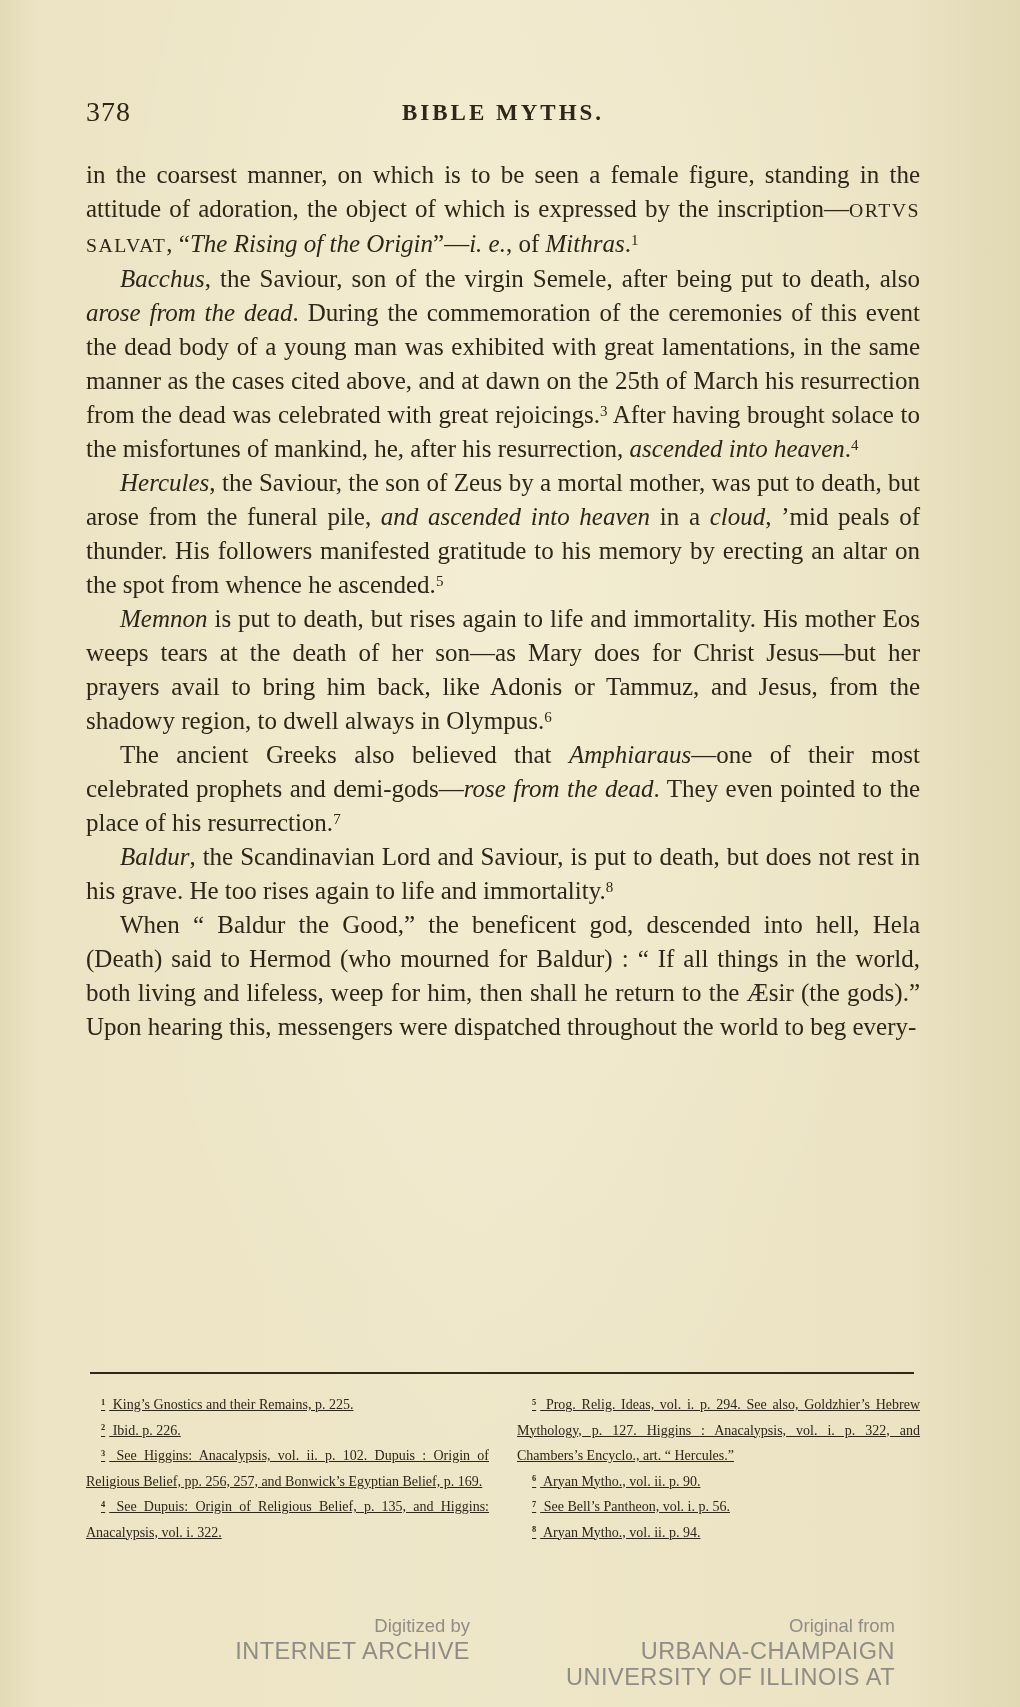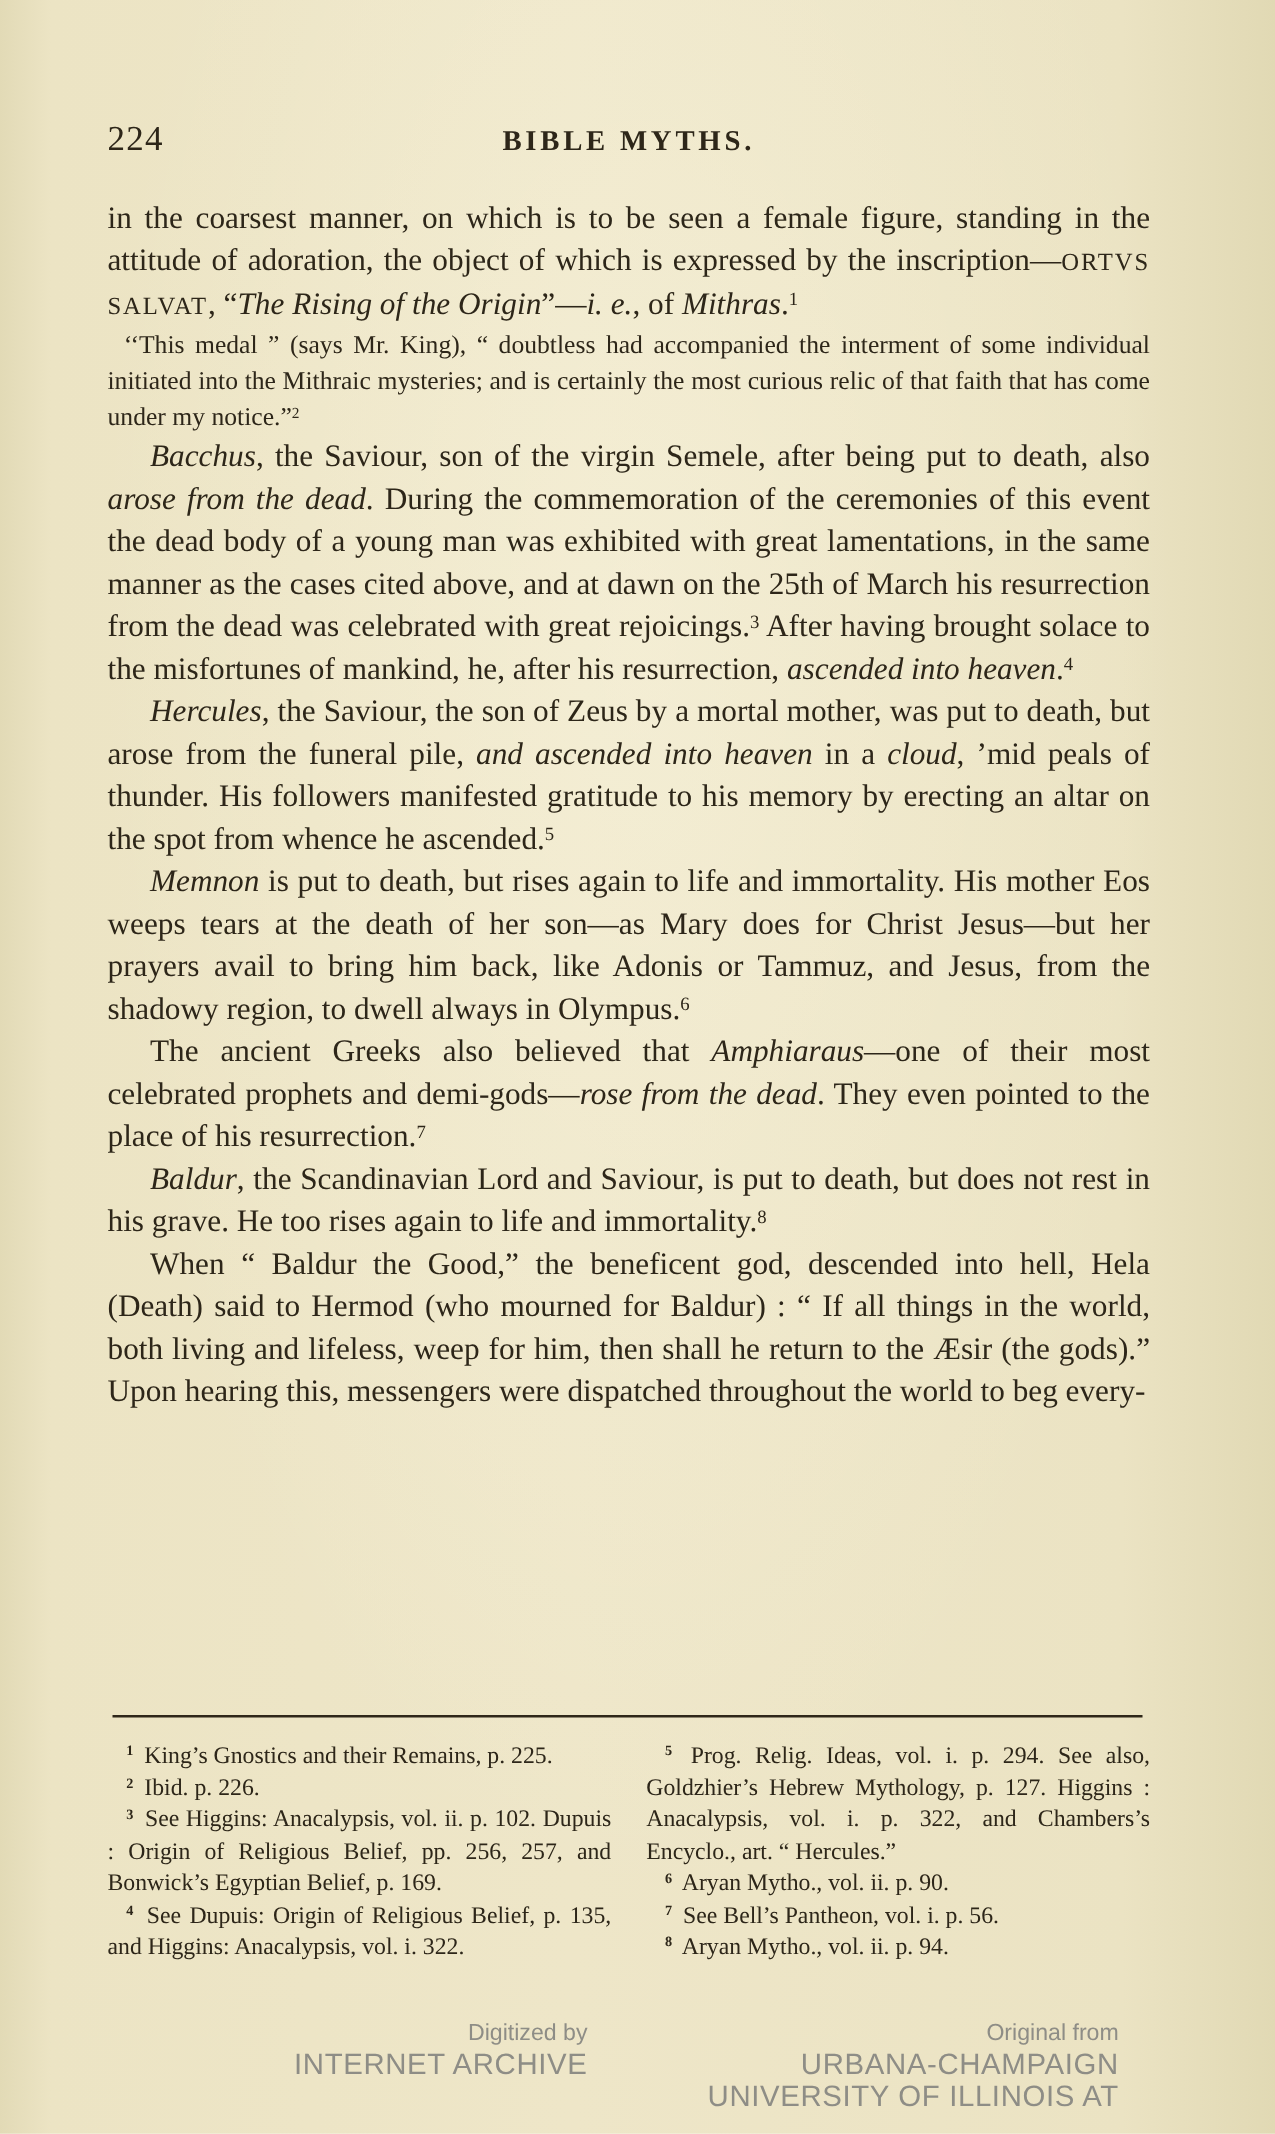--- a/index.html
+++ b/index.html
@@ -58,22 +58,23 @@
     position: absolute;
     top: 1372px; left: 90px; width: 824px;
     border: 0; margin: 0;
     border-top: 2.6px solid #2f2719;
   }
   
   .footnotes {
     position: absolute;
     top: 1392px; left: 86px; width: 834px;
     display: flex; gap: 28px;
-    font-size: 19px; line-height: 25.5px;
+    font-size: 14px; line-height: 25.5px;
     text-align: justify;
+    text-decoration: underline;
   }
   .fncol { flex: 1 1 0; }
   .fncol p { margin: 0; text-indent: 15px; }
   .fncol sup { margin-right: 4px; font-weight: bold; }
   
   .wm {
     position: absolute;
     text-align: right;
     font-family: "Liberation Sans", sans-serif;
     color: #8e8d86;
@@ -82,27 +83,26 @@
   .wm-right { top: 1613px; left: 545px; width: 350px; }
   .wm .small { font-size: 18.5px; line-height: 25px; }
   .wm .big   { font-size: 23.5px; line-height: 26px; letter-spacing: 0.5px; }
 </style>
 </head>
 <body>
 
 <div class="page">
 
   <div class="runhead">
-    <span class="pagenum">224</span>
+    <span class="pagenum">378</span>
     <span class="headtitle">BIBLE MYTHS.</span>
   </div>
 
   <div class="textblock">
       <p><span>in the coarsest manner, on which is to be seen a female figure, standing in the attitude of adoration, the object of which is expressed by the inscription—</span><span class="sc">ORTVS SALVAT</span><span>, “</span><span class="i">The Rising of the Origin</span><span>”—</span><span class="i">i. e.</span><span>, of </span><span class="i">Mithras</span><span>.</span><sup>1</sup></p>
-      <p class="quote"><span>‘‘This medal ” (says Mr. King), “ doubtless had accompanied the interment of some individual initiated into the Mithraic mysteries; and is certainly the most curious relic of that faith that has come under my notice.”</span><sup>2</sup></p>
       <p class="indent"><span class="i">Bacchus</span><span>, the Saviour, son of the virgin Semele, after being put to death, also </span><span class="i">arose from the dead</span><span>.  During the commemoration of the ceremonies of this event the dead body of a young man was exhibited with great lamentations, in the same manner as the cases cited above, and at dawn on the 25th of March his resurrection from the dead was celebrated with great rejoicings.</span><sup>3</sup><span>  After having brought solace to the misfortunes of mankind, he, after his resurrection, </span><span class="i">ascended into heaven</span><span>.</span><sup>4</sup></p>
       <p class="indent"><span class="i">Hercules</span><span>, the Saviour, the son of Zeus by a mortal mother, was put to death, but arose from the funeral pile, </span><span class="i">and ascended into heaven</span><span> in a </span><span class="i">cloud</span><span>, ’mid peals of thunder.  His followers manifested gratitude to his memory by erecting an altar on the spot from whence he ascended.</span><sup>5</sup></p>
       <p class="indent"><span class="i">Memnon</span><span> is put to death, but rises again to life and immortality. His mother Eos weeps tears at the death of her son—as Mary does for Christ Jesus—but her prayers avail to bring him back, like Adonis or Tammuz, and Jesus, from the shadowy region, to dwell always in Olympus.</span><sup>6</sup></p>
       <p class="indent"><span>The ancient Greeks also believed that </span><span class="i">Amphiaraus</span><span>—one of their most celebrated prophets and demi-gods—</span><span class="i">rose from the dead</span><span>. They even pointed to the place of his resurrection.</span><sup>7</sup></p>
       <p class="indent"><span class="i">Baldur</span><span>, the Scandinavian Lord and Saviour, is put to death, but does not rest in his grave.  He too rises again to life and immortality.</span><sup>8</sup></p>
       <p class="indent"><span>When “ Baldur the Good,” the beneficent god, descended into hell, Hela (Death) said to Hermod (who mourned for Baldur) : “ If all things in the world, both living and lifeless, weep for him, then shall he return to the Æsir (the gods).”  Upon hearing this, messengers were dispatched throughout the world to beg every-</span></p>
     </div>
 
   <hr class="fnrule">
 

